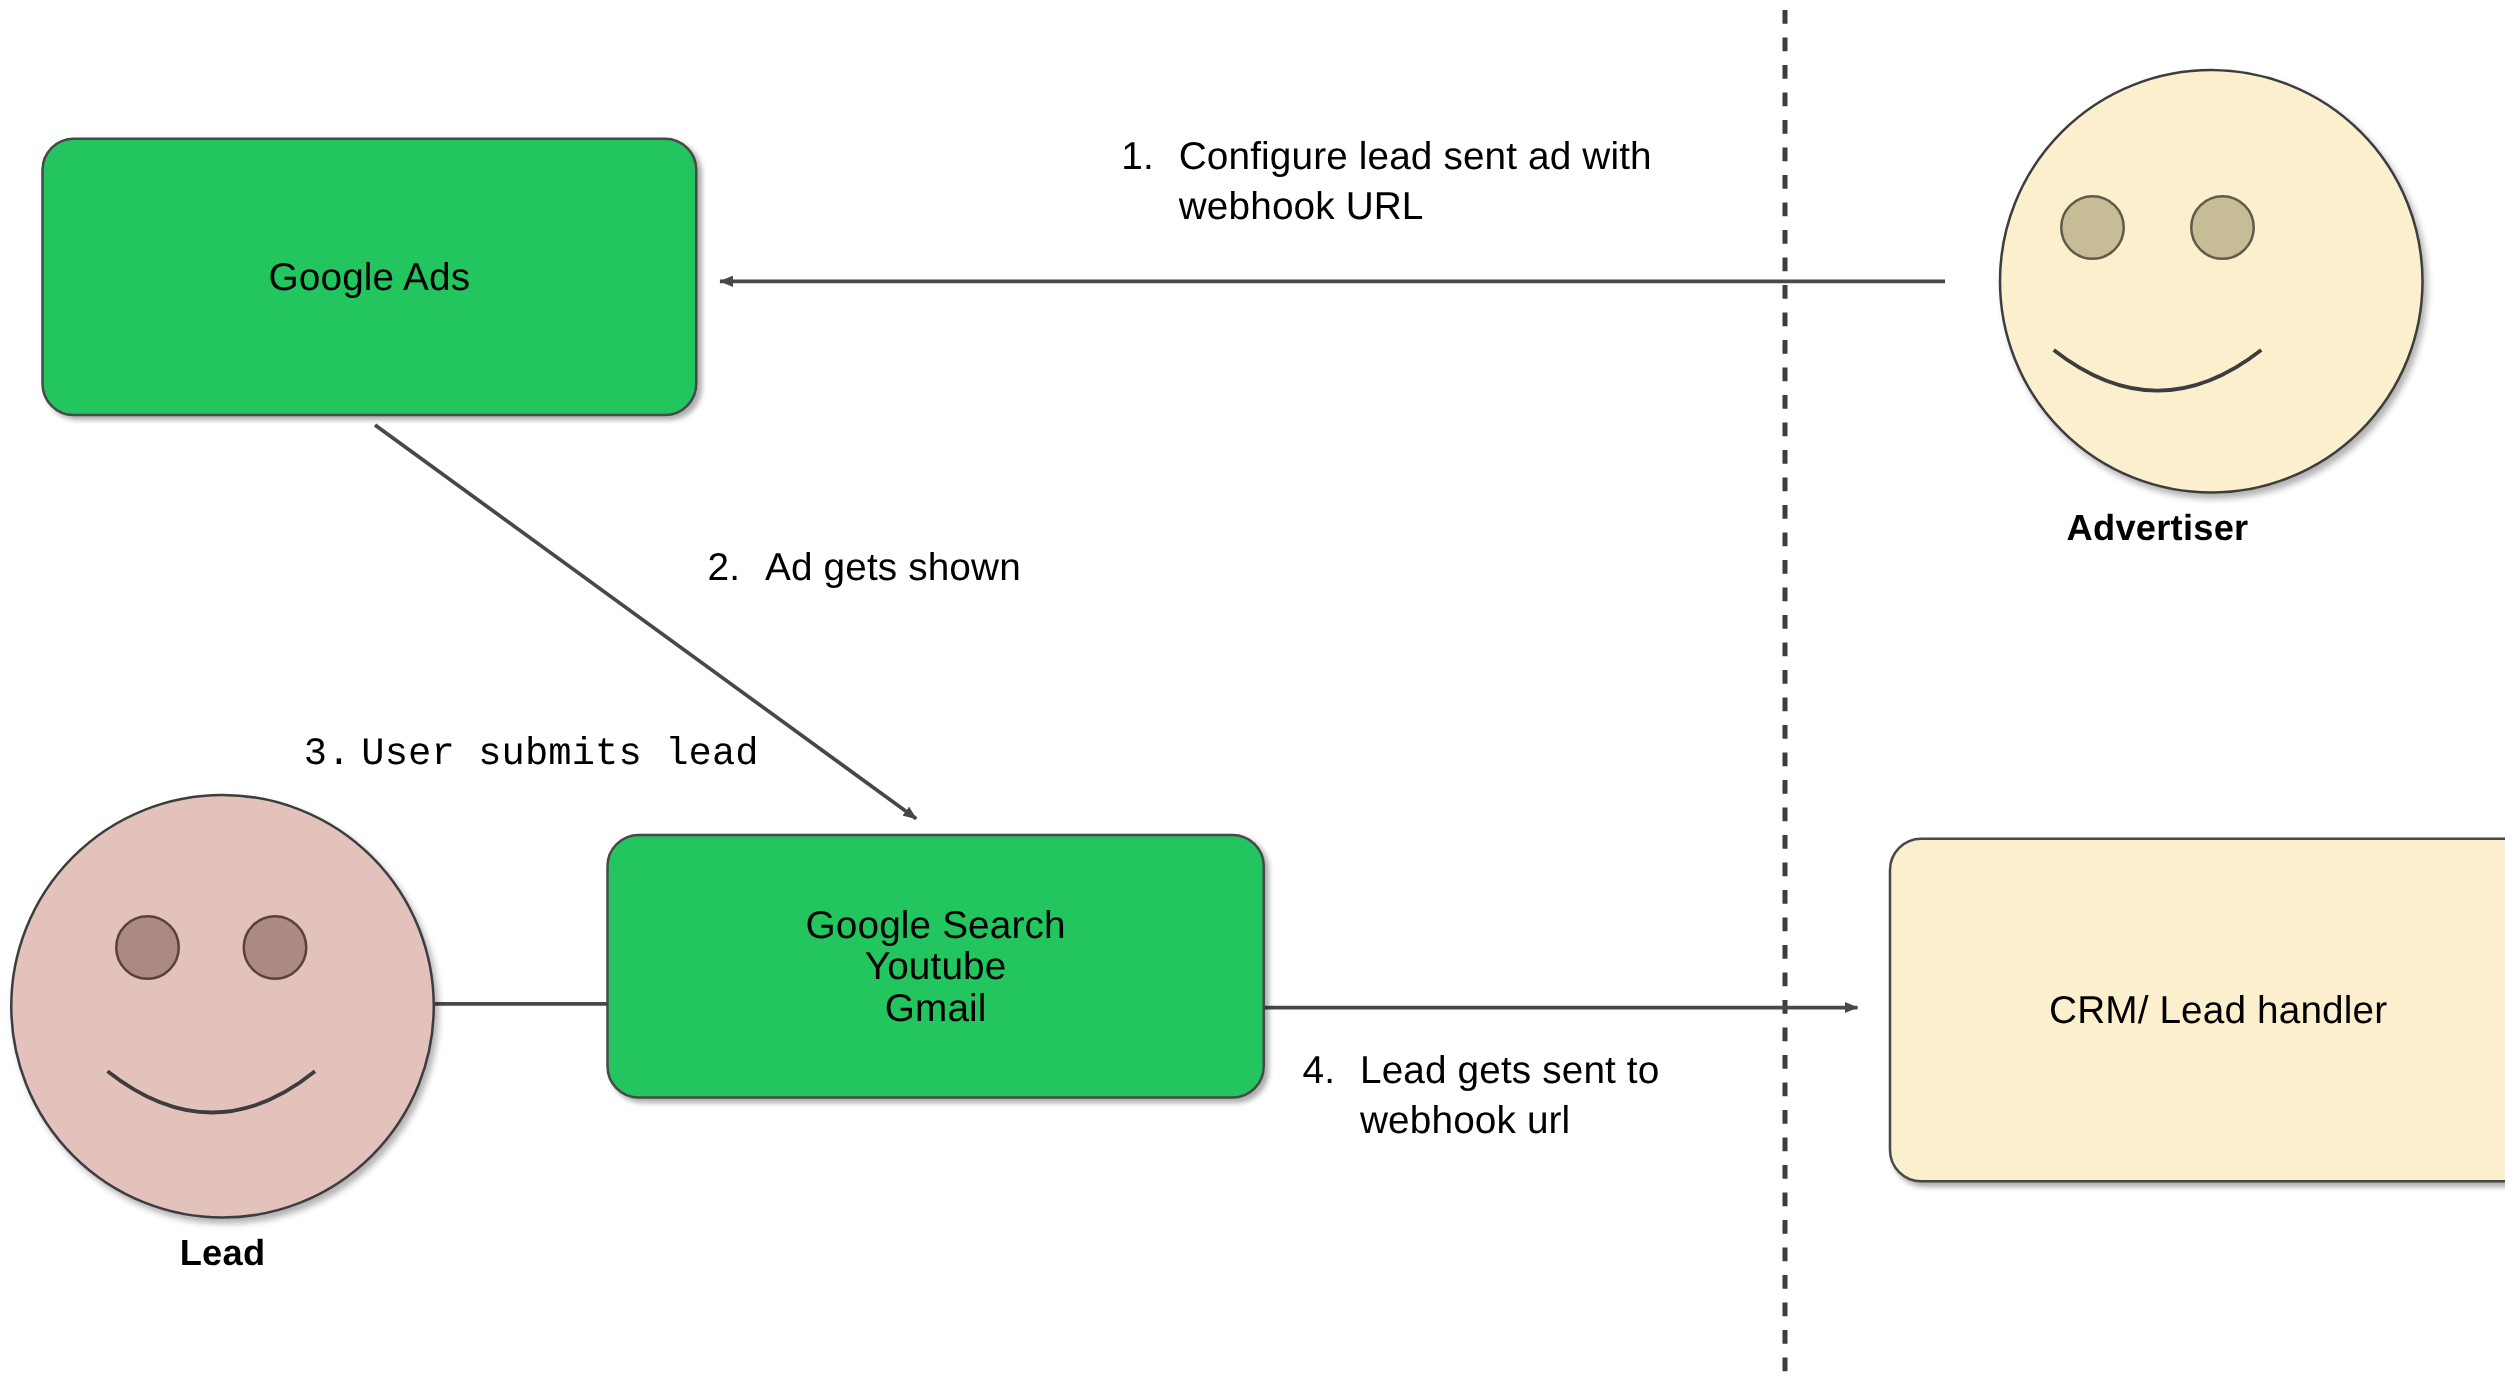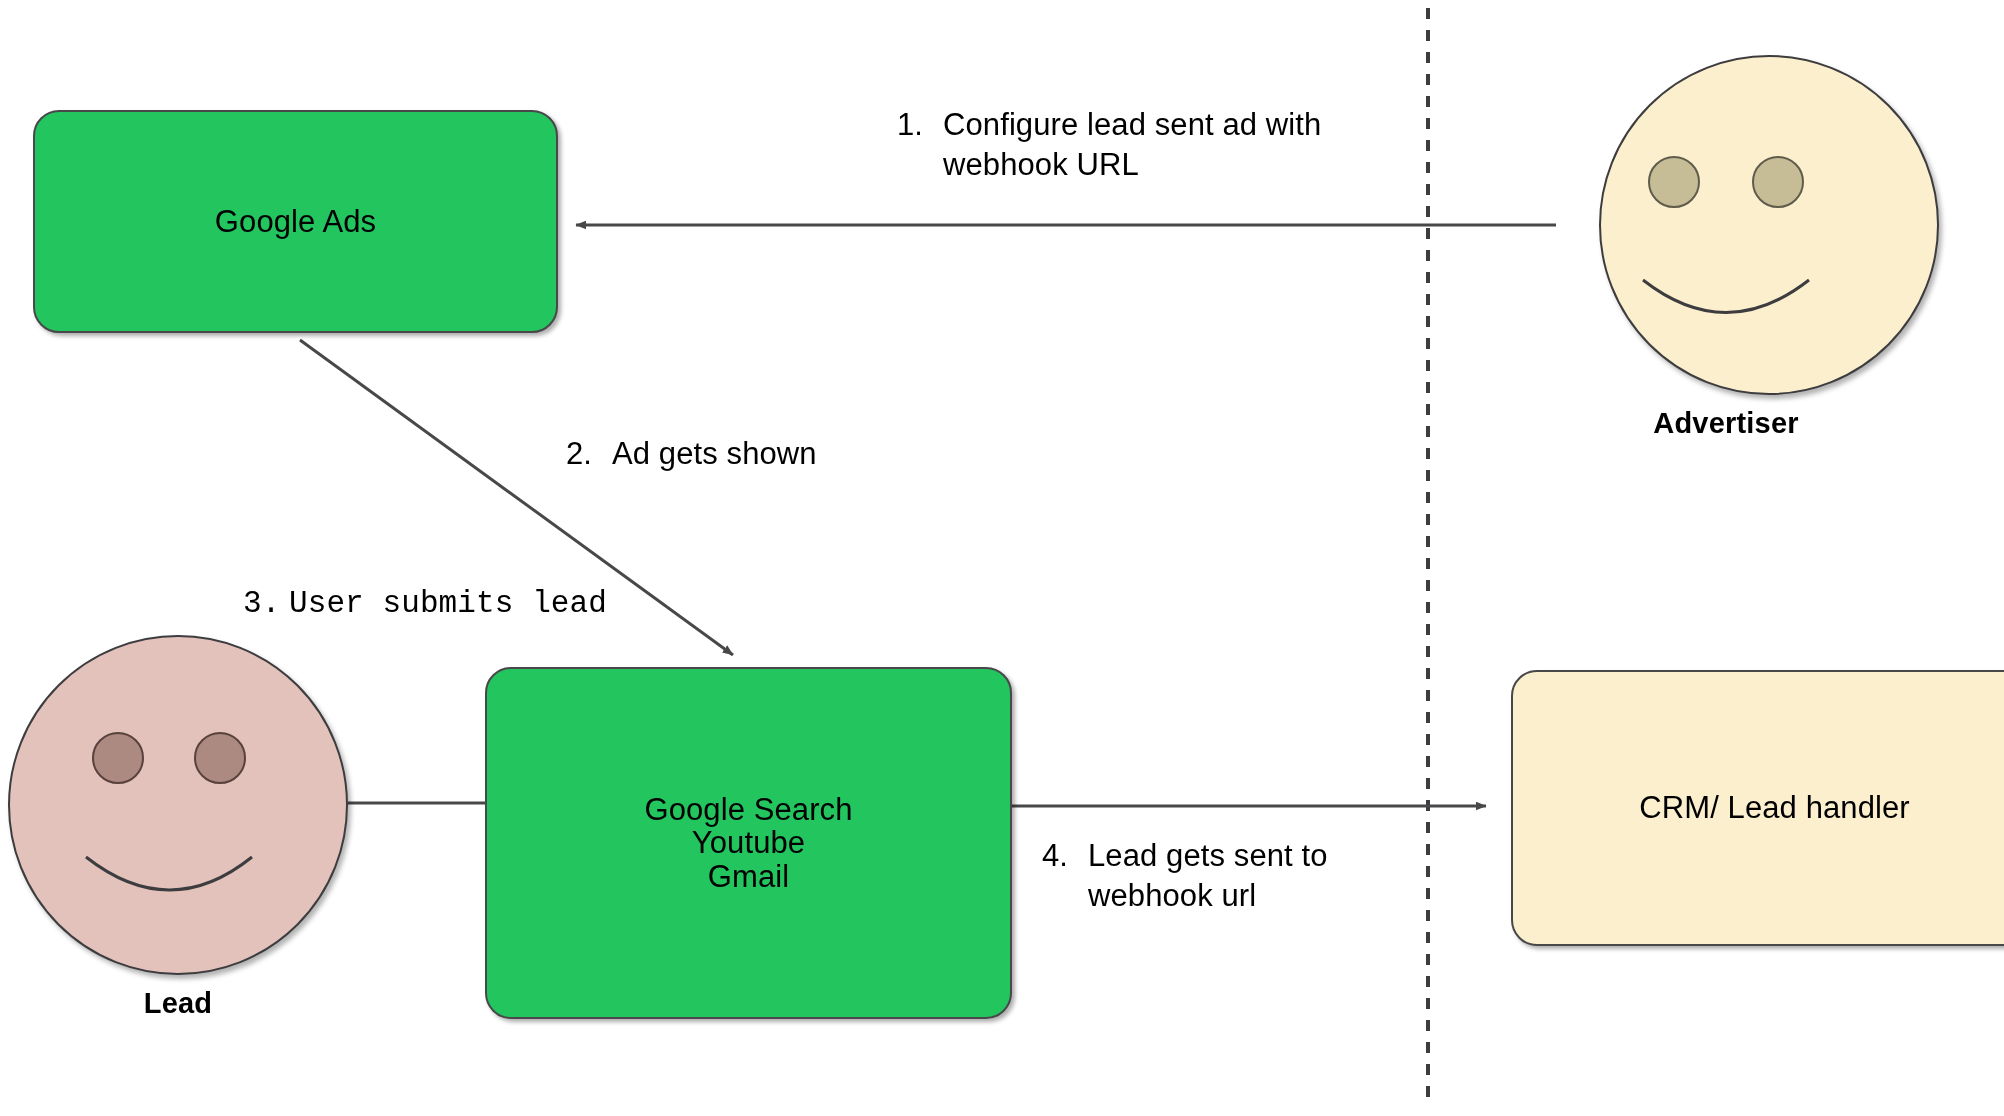--- a/index.html
+++ b/index.html
@@ -123,21 +123,21 @@
 
     <line x1="348" y1="803" x2="503" y2="803" stroke="#48484a" stroke-width="3" marker-end="url(#arrowhead)"></line>
 
     <line x1="1012" y1="806" x2="1486" y2="806" stroke="#48484a" stroke-width="3" marker-end="url(#arrowhead)"></line>
   </svg>
 
   <div class="node node-box fill-blue" style="left:33px; top:110px; width:525px; height:223px;">
     <span class="node-label">Google Ads</span>
   </div>
 
-  <div class="node node-box fill-blue" style="left:485px; top:667px; width:527px; height:352px;">
+  <div class="node node-box fill-blue" style="left:485px; top:667px; width:527px; height:212px;">
     <span class="node-label">Google Search
 Youtube
 Gmail</span>
   </div>
 
   <div class="node node-box fill-cream" style="left:1468px; top:670px; width:527px; height:276px;">
     <span class="node-label">CRM/ Lead handler</span>
   </div>
 
   <div class="actor" style="left:1556px; top:55px; width:340px; height:340px;">

